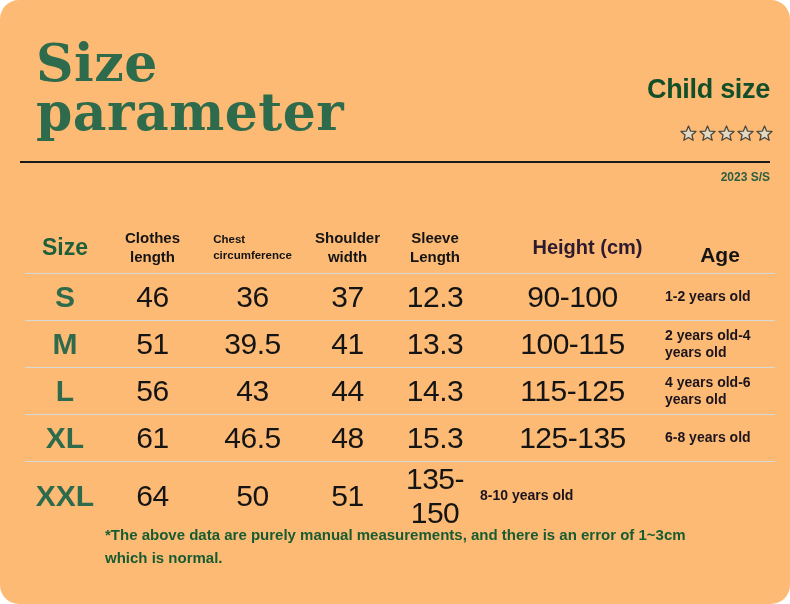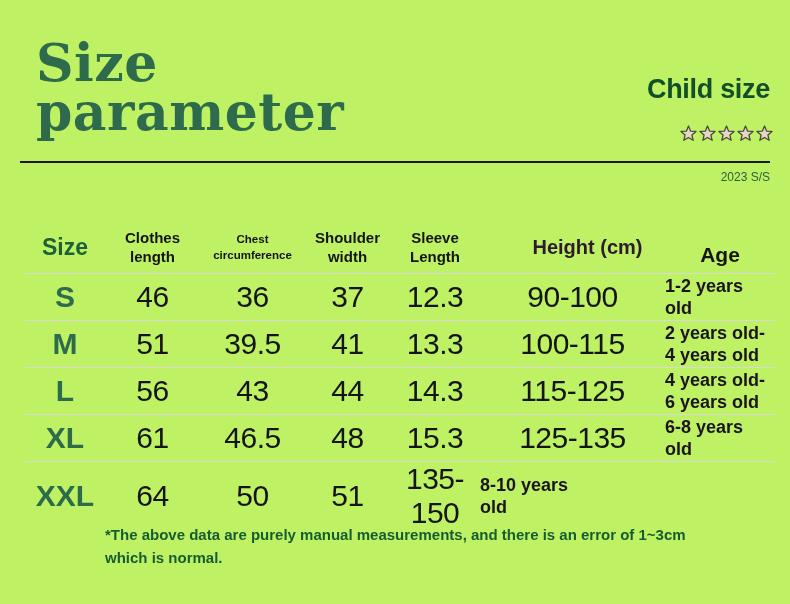--- a/index.html
+++ b/index.html
@@ -1,23 +1,24 @@
 <!DOCTYPE html>
 <html><head>
   <meta charset="utf-8">
   <style>
     * { box-sizing: border-box; }
     body { margin: 0; background: #ffffff; }
     .page {
       position: relative;
       width: 790px;
       height: 604px;
-      background: #bef264;
+      background: #fdba74;
       font-family: "Liberation Sans", sans-serif;
       overflow: hidden;
+      border-radius: 19px;
     }
     
     .title {
       position: absolute;
       left: 36px;
       top: 38px;
       font-family: "DejaVu Serif", serif;
       font-weight: bold;
       font-size: 52px;
       line-height: 0.95;
@@ -47,21 +48,21 @@
       right: 20px;
       top: 161px;
       height: 2px;
       background: #1a1a1a;
     }
     .season {
       position: absolute;
       right: 20px;
       top: 170px;
       font-size: 12px;
-      font-weight: normal;
+      font-weight: bold;
       color: #2b5d3f;
     }
     
     .size-table {
       position: absolute;
       left: 25px;
       top: 222px;
       width: 750px;
     }
     .trow {
@@ -74,26 +75,26 @@
     .trow.tdata.last { border-bottom: none; }
     .cell {
       display: flex;
       justify-content: center;
       align-items: center;
       text-align: center;
       height: 100%;
     }
     .h-size   { font-size: 23px; font-weight: bold; color: #1c5f38; }
     .h-std    { font-size: 15px; font-weight: bold; color: #141414; white-space: pre-line; text-align: center; line-height: 1.25; }
-    .h-small  { font-size: 11.5px; font-weight: bold; color: #141414; white-space: pre-line; text-align: center; line-height: 1.35; }
+    .h-small  { font-size: 11.5px; font-weight: bold; color: #141414; white-space: pre-line; text-align: left; line-height: 1.35; }
     .h-height { font-size: 20px; font-weight: bold; color: #2e1a2e; margin-left: 30px; }
     .h-age    { font-size: 21px; font-weight: bold; color: #141414; margin-top: 14px; }
     .c-size { font-size: 30px; font-weight: bold; color: #2e6b4c; }
     .c-num  { font-size: 30px; font-weight: normal; color: #141414; letter-spacing: -0.5px; }
-    .c-age  { font-size: 18px; font-weight: bold; color: #1b141d; text-align: left; width: 112px; line-height: 1.25; }
+    .c-age  { font-size: 14px; font-weight: bold; color: #1b141d; text-align: left; width: 112px; line-height: 1.25; }
     .cell.left { justify-content: flex-start; }
     
     .footnote {
       position: absolute;
       left: 105px;
       top: 524px;
       width: 600px;
       font-size: 15px;
       font-weight: bold;
       color: #175c31;

